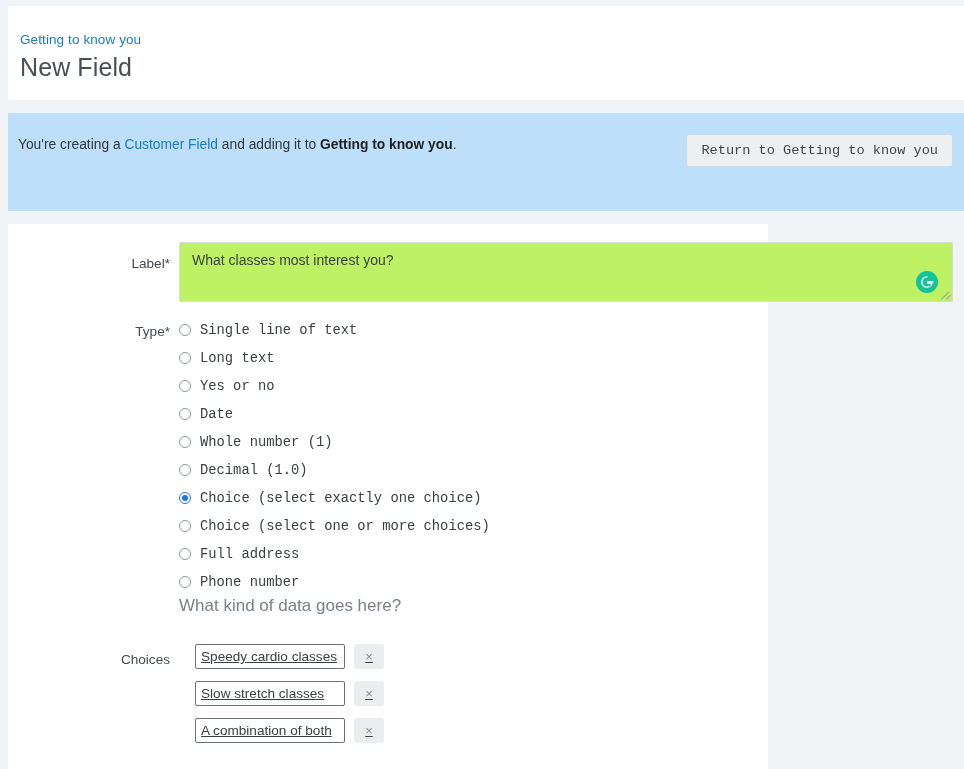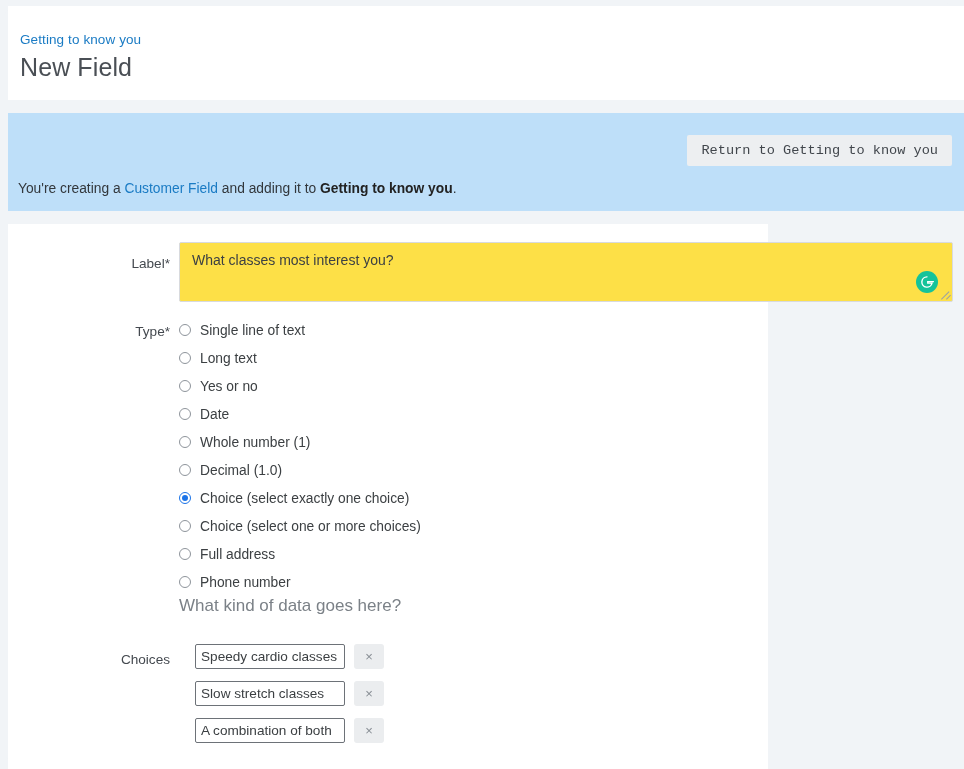--- a/index.html
+++ b/index.html
@@ -66,21 +66,20 @@
     background: #bedff9;
     box-sizing: border-box;
   }
   .banner-line1 {
     position: absolute;
     left: 10px;
     top: 24px;
     font-size: 13.8px;
     color: #32373c;
     white-space: nowrap;
-    margin-top: 44px;
   }
   .banner-line2 {
     position: absolute;
     left: 28px;
     top: 59px;
     font-size: 13.8px;
     color: #32373c;
     white-space: nowrap;
   }
   .banner a.link {
@@ -143,21 +142,21 @@
     top: 18px;
     width: 774px;
     height: 60px;
   }
   .textarea-box {
     width: 100%;
     height: 100%;
     box-sizing: border-box;
     border: 1px solid #d8dade;
     border-radius: 2px;
-    background: #fde047;
+    background: #bef264;
     font-family: "Liberation Sans", sans-serif;
     font-size: 14px;
     color: #3c4043;
     padding: 9px 12px;
     resize: none;
     outline: none;
     overflow: hidden;
   }
   .grammarly-icon {
     position: absolute;
@@ -201,20 +200,21 @@
   .radio-list {
     position: absolute;
     left: 171px;
     top: 0;
   }
   .radio-item {
     display: flex;
     align-items: center;
     height: 28px;
     cursor: pointer;
+    font-family: Liberation Mono, monospace;
   }
   .radio-dot {
     width: 12px;
     height: 12px;
     border-radius: 50%;
     border: 1px solid #8e949b;
     background: #fff;
     box-sizing: border-box;
     margin-right: 9px;
     flex: 0 0 auto;
@@ -253,20 +253,21 @@
   .choices-caption { left: 42px; top: 8px; width: 120px; }
   .choices-list {
     position: absolute;
     left: 187px;
     top: 0;
   }
   .choice-item {
     display: flex;
     align-items: center;
     margin-bottom: 12px;
+    text-decoration: underline;
   }
   .choice-input {
     width: 150px;
     height: 25px;
     box-sizing: border-box;
     border: 1px solid #6d7278;
     border-radius: 2px;
     background: #fff;
     font-family: "Liberation Sans", sans-serif;
     font-size: 13.6px;

